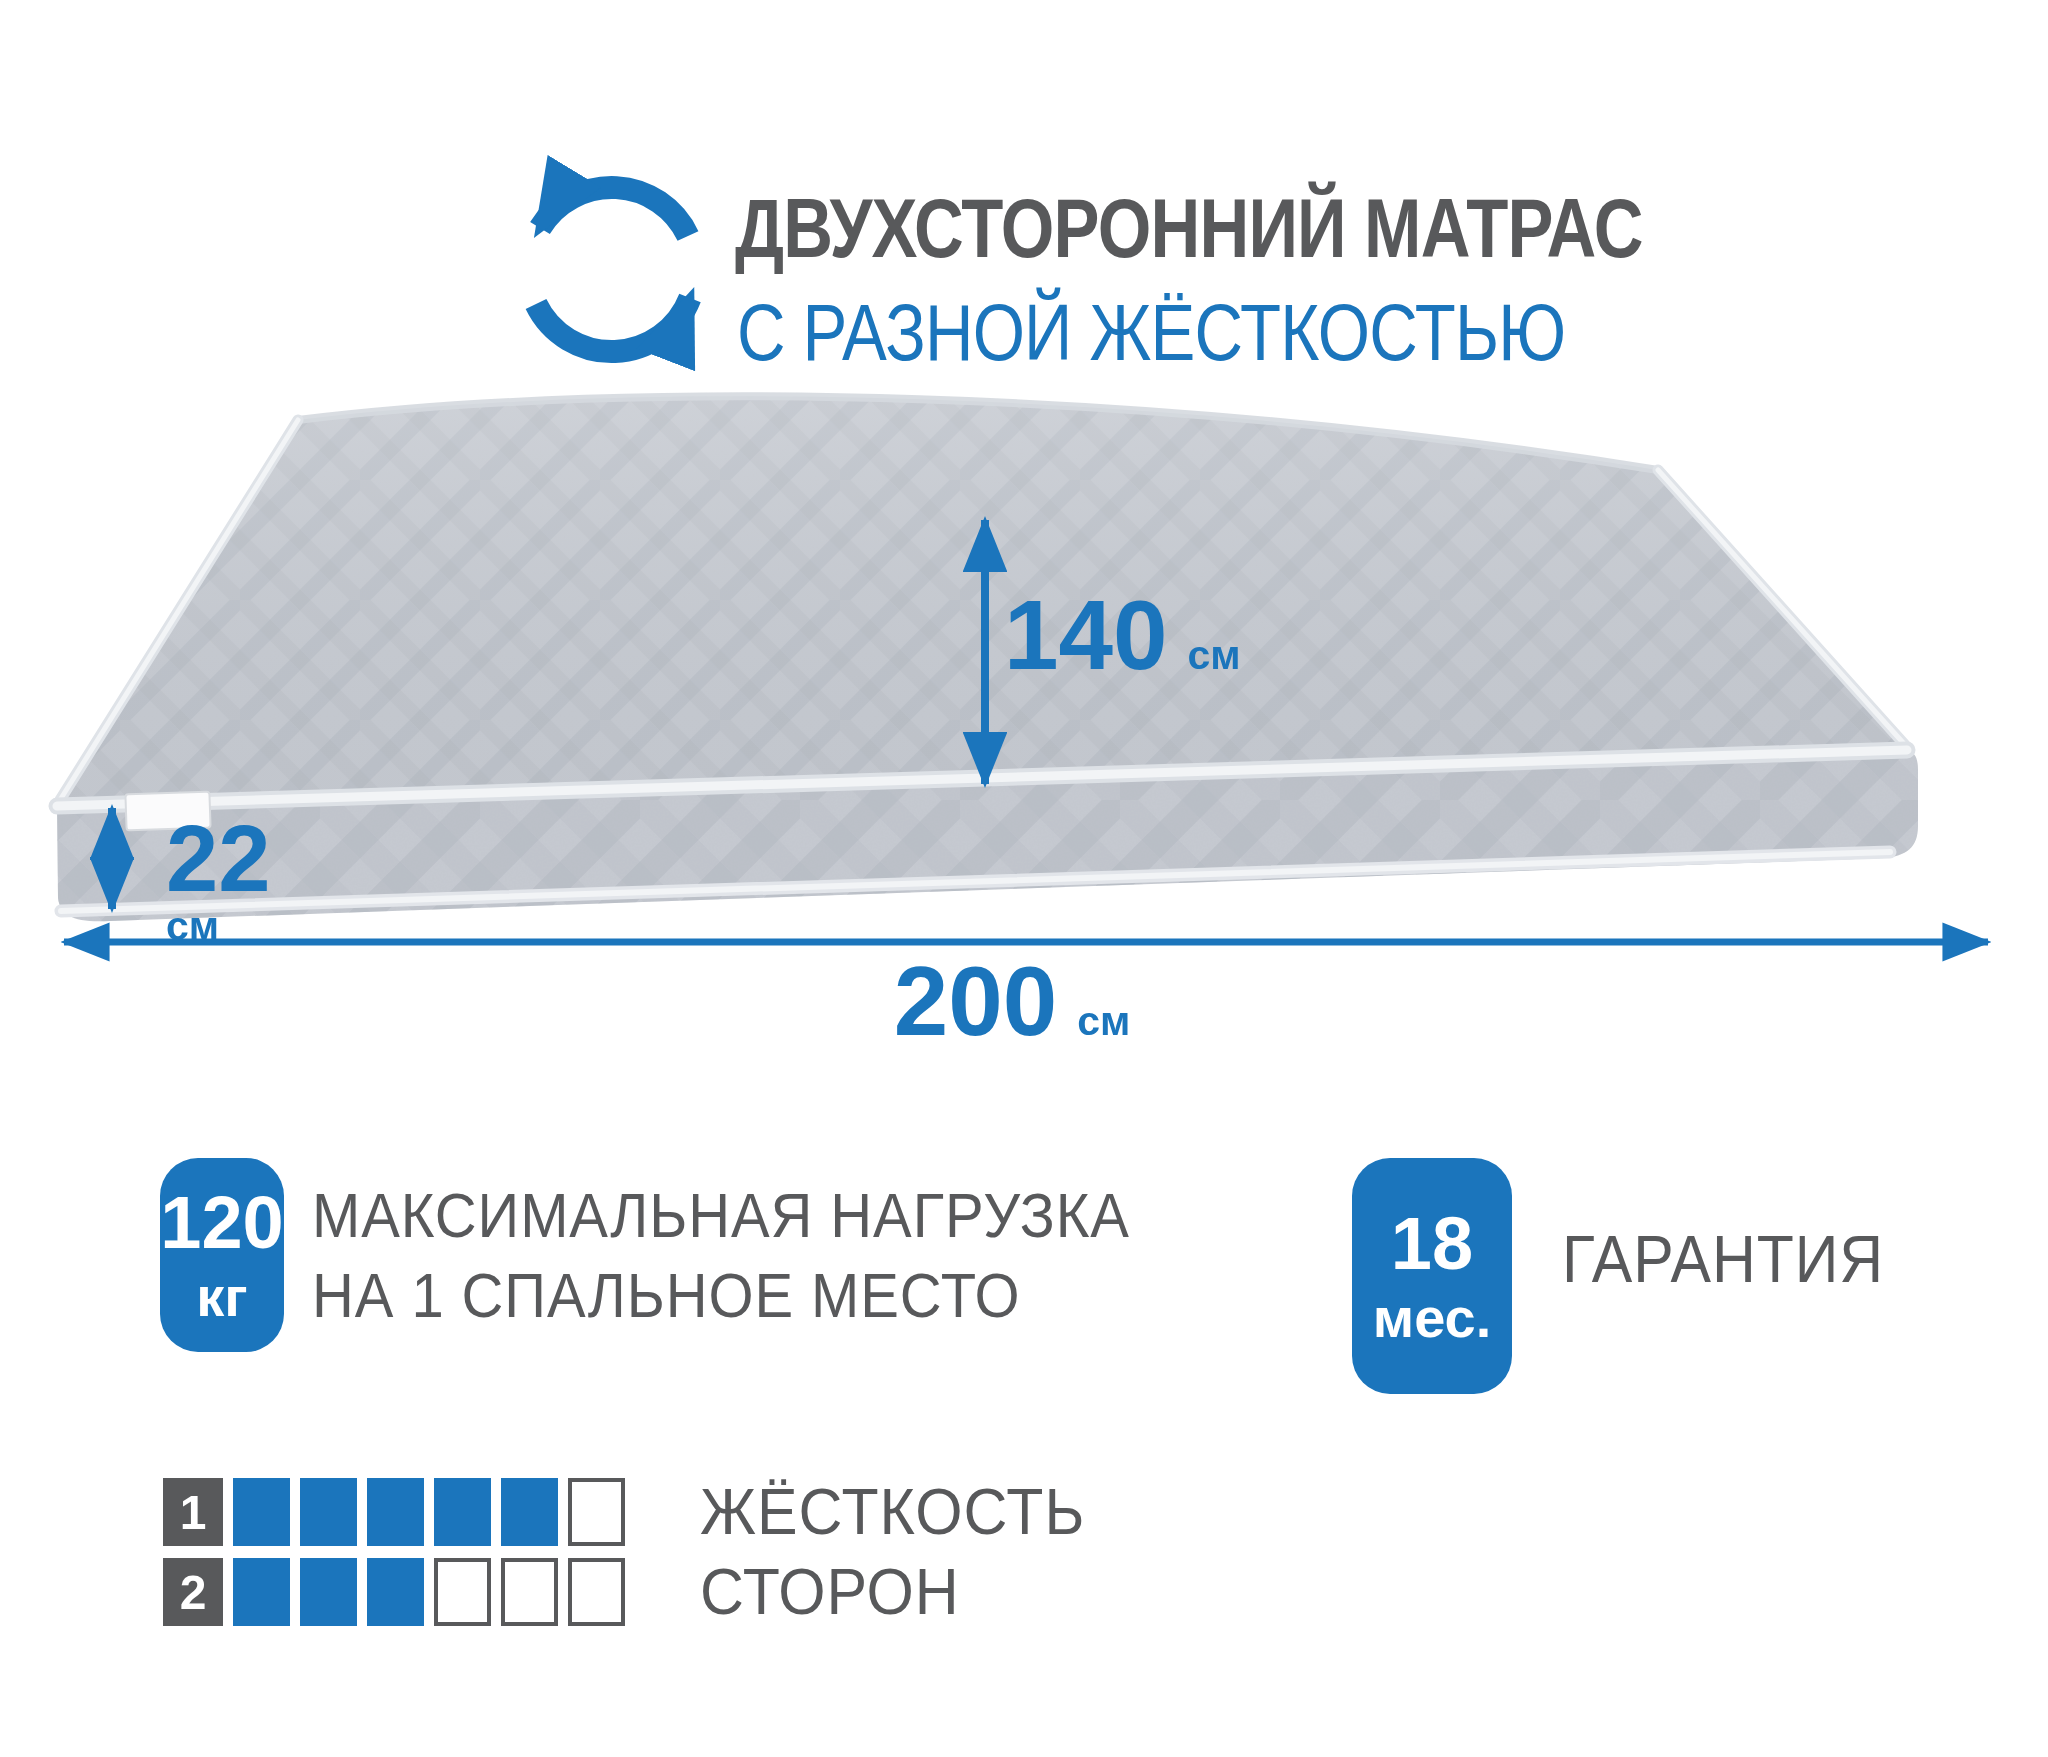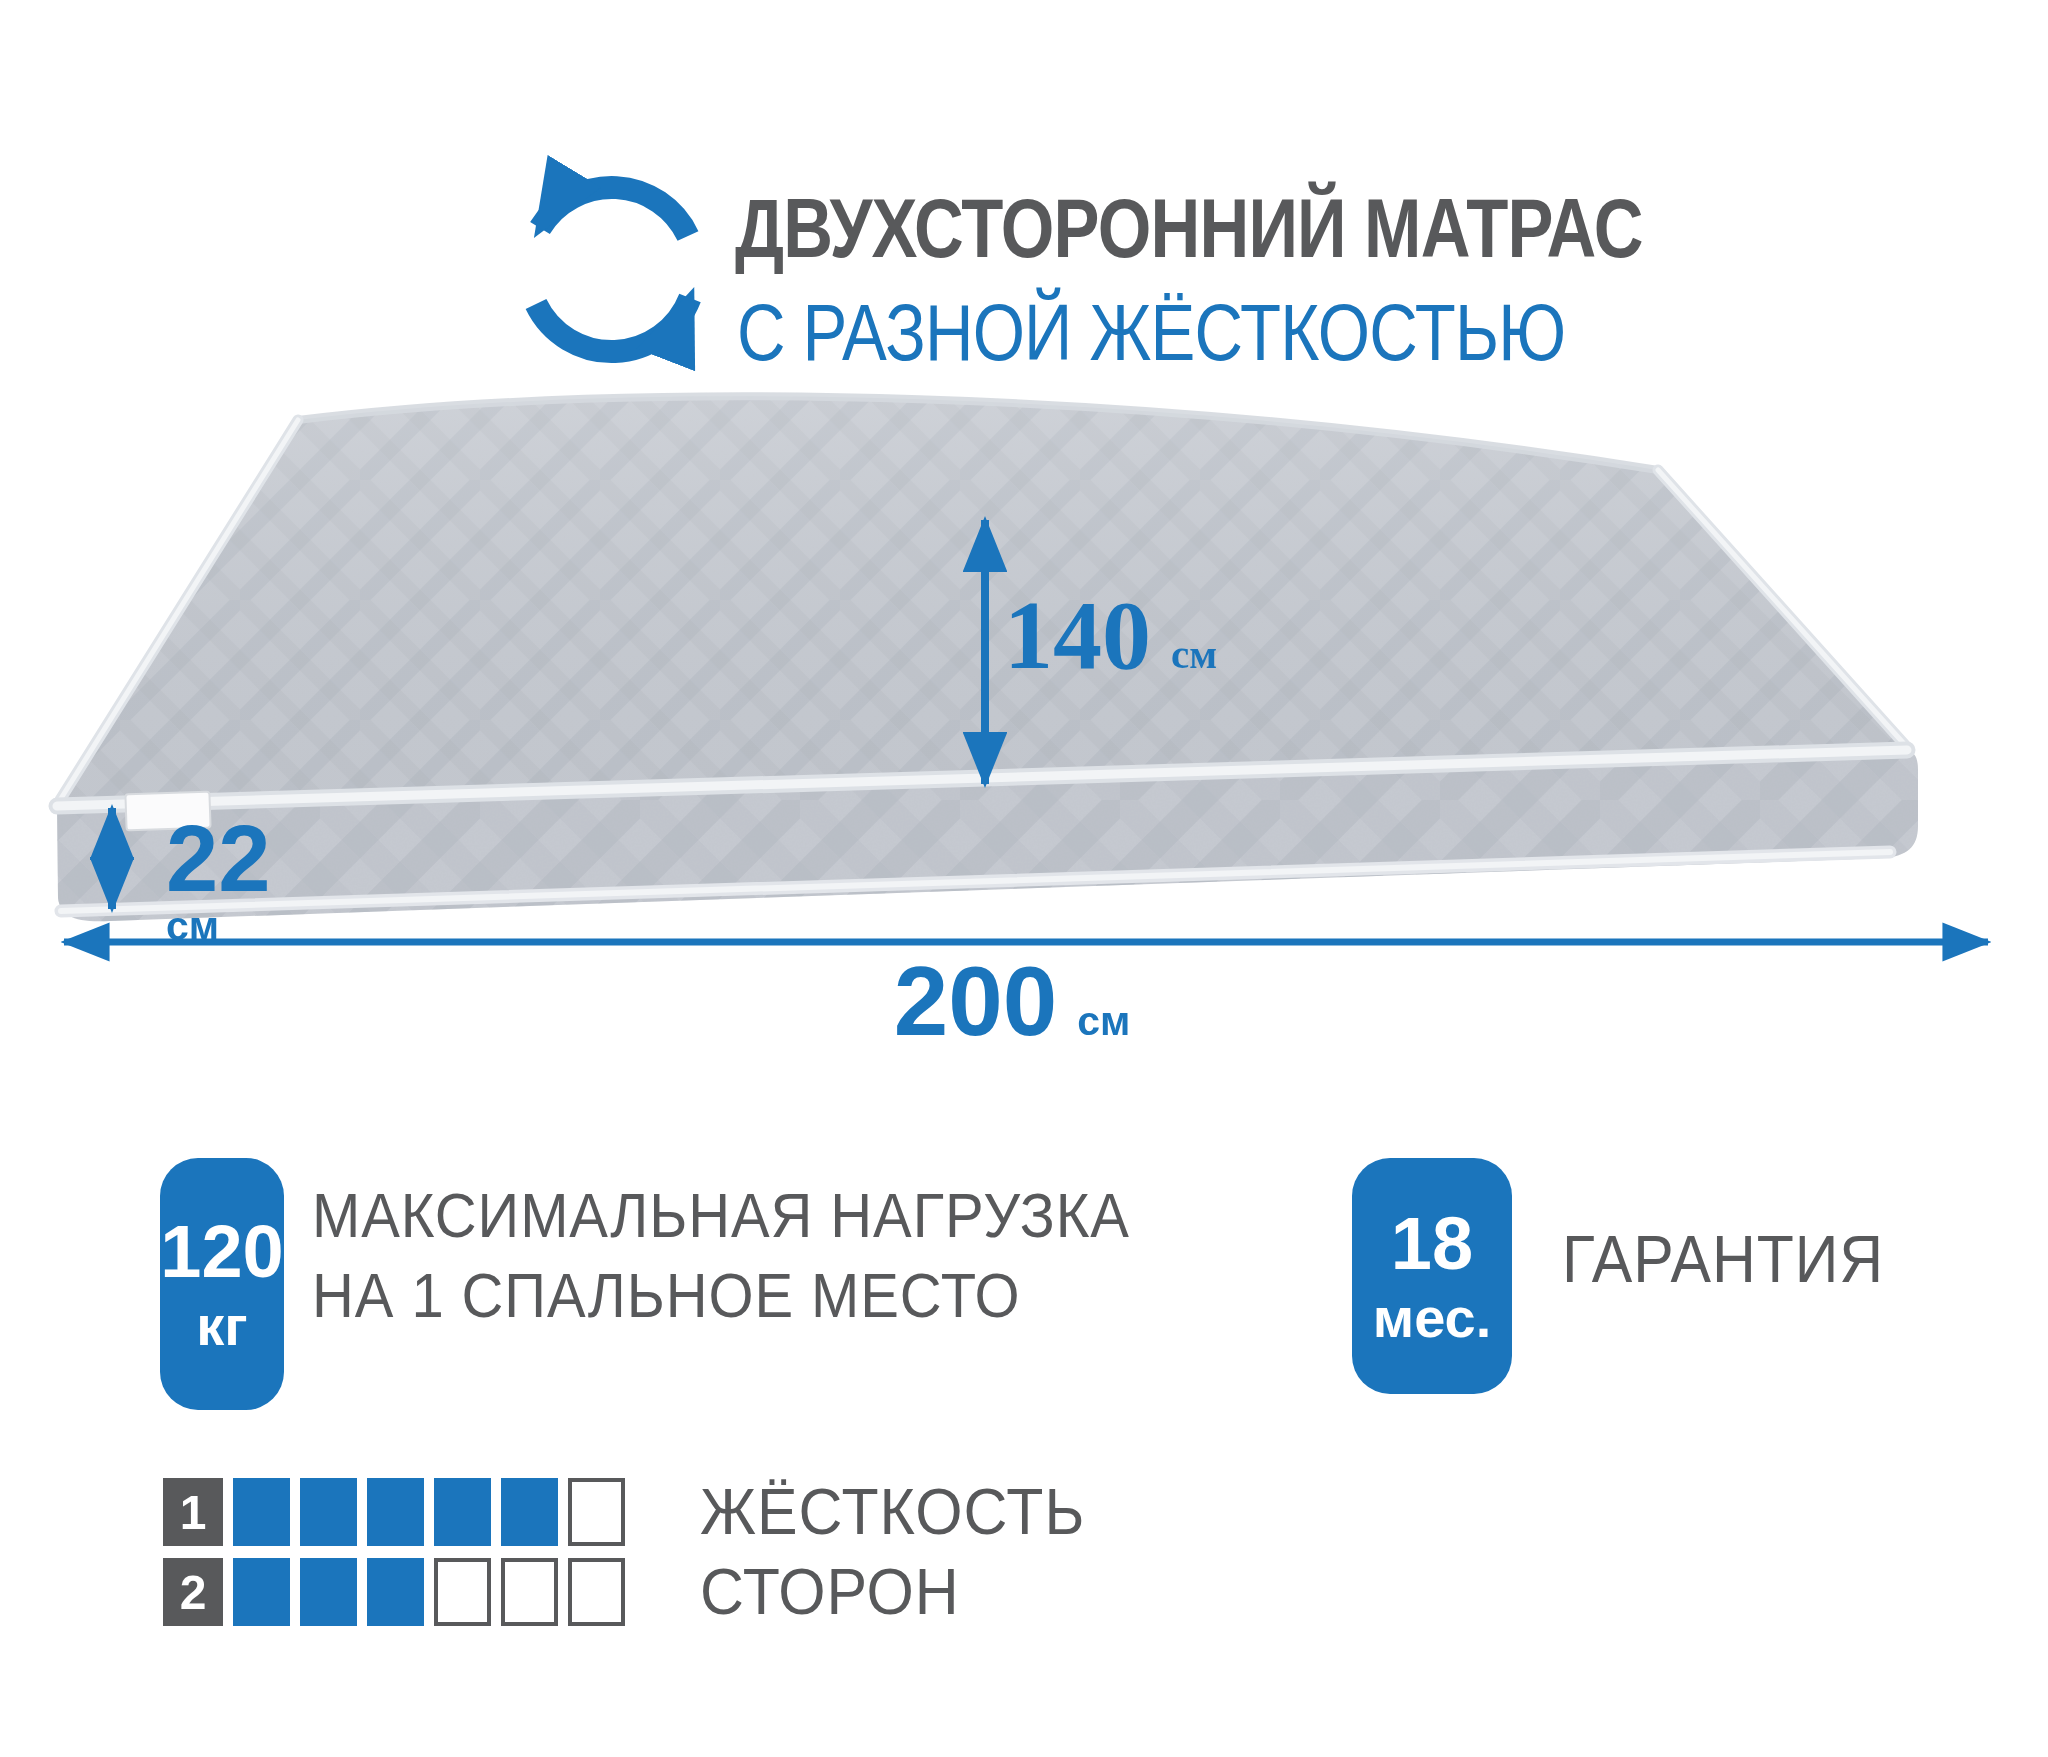--- a/index.html
+++ b/index.html
@@ -10,28 +10,28 @@
   #scene{position:absolute;left:0;top:0;}
   
   .title{left:735px;top:180px;font-size:84px;font-weight:bold;color:var(--gray);
          letter-spacing:-1px;transform:scaleX(.82);transform-origin:0 0;white-space:nowrap;}
   .subtitle{left:737px;top:287px;font-size:80px;font-weight:500;color:var(--blue);
          letter-spacing:-1px;transform:scaleX(.84);transform-origin:0 0;white-space:nowrap;}
   
   .dim{color:var(--blue);font-weight:bold;white-space:nowrap;display:flex;align-items:baseline;}
   .dim .v{font-size:98px;line-height:1;}
   .dim .u{font-size:41px;line-height:1;margin-left:20px;}
-  .dim-140{left:1004px;top:586px;font-family:Liberation Serif, serif;}
+  .dim-140{left:1004px;top:586px;}
   .dim-22{left:146px;top:812px;flex-direction:column;}
   .dim-22 .v{font-size:94px;}
   .dim-200{left:462px;top:952px;width:1100px;justify-content:center;}
   
   .badge{background:var(--blue);border-radius:38px;color:#fff;text-align:center;
          display:flex;flex-direction:column;justify-content:center;}
-  .badge-load{left:160px;top:1158px;width:124px;height:252px;}
+  .badge-load{left:160px;top:1158px;width:124px;height:194px;}
   .badge-war{left:1352px;top:1158px;width:160px;height:236px;}
   .badge .bv{font-size:74px;font-weight:bold;line-height:84px;}
   .badge .bu{font-size:56px;font-weight:bold;line-height:64px;}
   .desc{color:var(--gray);font-size:63px;line-height:80px;letter-spacing:1px;
         transform:scaleX(.92);transform-origin:0 0;white-space:nowrap;}
   .desc-load{left:312px;top:1175px;}
   .desc-war{left:1562px;top:1226px;font-size:66px;line-height:66px;}
   
   .frow{left:163px;display:flex;gap:10px;height:68px;}
   .frow-1{top:1478px;} .frow-2{top:1558px;}

